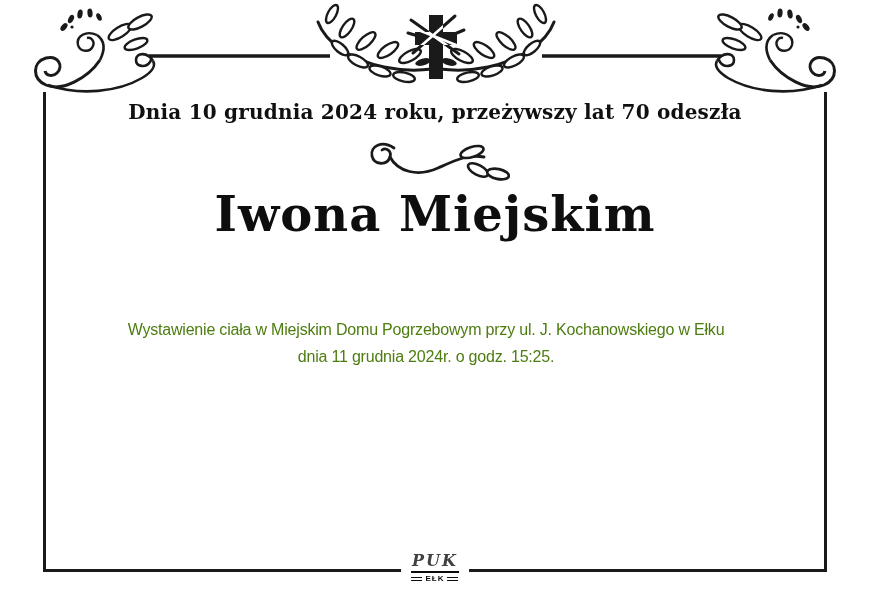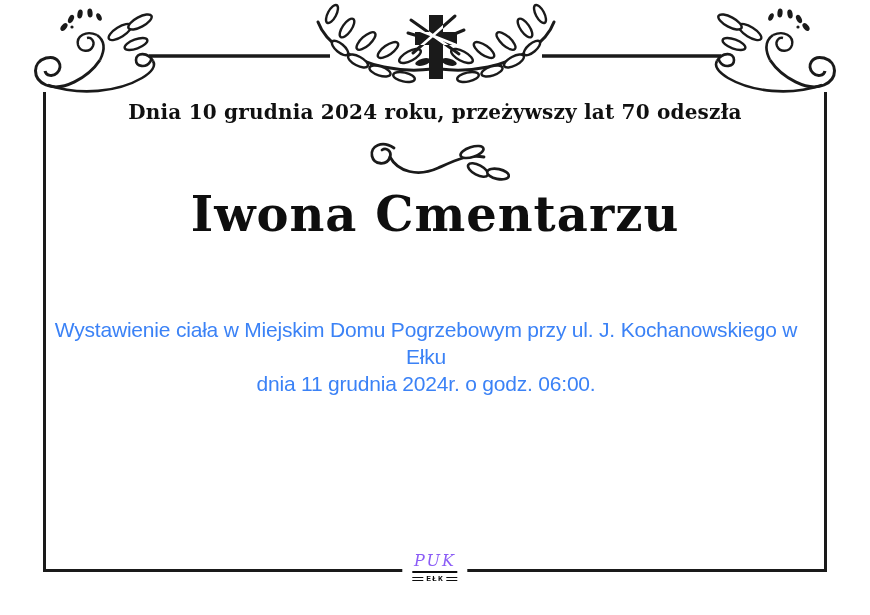--- a/index.html
+++ b/index.html
@@ -19,35 +19,35 @@
     letter-spacing:0.2px; color:#101010;
   }
   .divider { position:absolute; left:50%; top:130px; transform:translateX(-50%); }
   .deceased-name {
     position:absolute; left:0; right:0; top:186px; text-align:center;
     font-family:"DejaVu Serif", serif; font-weight:bold; font-size:48px;
     letter-spacing:1px; color:#0e0e0e;
   }
   .para {
     position:absolute; left:34px; right:52px; text-align:center;
-    font-size:21px; line-height:27px; color:#3b82f6; letter-spacing:-0.2px;
+    font-size:16px; line-height:27px; color:#4d7c0f; letter-spacing:-0.2px;
   }
   .para-1 { top:316px; }
   .para-2 { top:390px; }
   .para-3 { top:485px; }
   .logo {
     position:absolute; left:50%; top:551px; transform:translateX(-50%);
     background:#fff; padding:2px 10px 5px; text-align:center; z-index:2;
   }
   .logo-puk {
-    font-family:"DejaVu Serif", serif; font-weight:normal; font-style:italic;
-    font-size:16px; letter-spacing:2px; line-height:1.05; color:#8b5cf6;
+    font-family:"DejaVu Serif", serif; font-weight:bold; font-style:italic;
+    font-size:16px; letter-spacing:2px; line-height:1.05; color:#404040;
     border-bottom:2.5px solid #0c0c0c; padding:0 1px 1px;
   }
-  .logo-elk-row { display:flex; align-items:center; justify-content:center; gap:3px; margin-top:2px;font-family:Liberation Mono, monospace; }
+  .logo-elk-row { display:flex; align-items:center; justify-content:center; gap:3px; margin-top:2px; }
   .logo-elk { font-size:8px; font-weight:bold; letter-spacing:1px; color:#0c0c0c; line-height:1; }
   .elk-line { width:11px; height:4px; border-top:1.3px solid #0c0c0c; border-bottom:1.3px solid #0c0c0c; }
 </style>
 </head>
 <body>
 
 <div class="canvas">
 
   <svg class="top-ornament" width="870" height="100" viewBox="0 0 870 100" aria-hidden="true">
     <defs>
@@ -135,25 +135,25 @@
       <path d="M34,18 C22,10 10,16 12,26 C14,35 27,36 30,27 C32,21 26,17 22,20"></path>
       <path d="M30,27 C38,42 58,47 78,38 C96,30 108,24 124,27"></path>
     </g>
     <g fill="#fff" stroke="#1a1a1a" stroke-width="2.6">
       <ellipse cx="112" cy="22" rx="12" ry="5" transform="rotate(-18 112 22)"></ellipse>
       <ellipse cx="118" cy="40" rx="11" ry="5" transform="rotate(28 118 40)"></ellipse>
       <ellipse cx="138" cy="44" rx="11" ry="5" transform="rotate(12 138 44)"></ellipse>
     </g>
   </svg>
 
-  <h1 class="deceased-name">Iwona Cmentarzu</h1>
+  <h1 class="deceased-name">Iwona Miejskim</h1>
 
   <div class="para para-1">
     <div>Wystawienie ciała w Miejskim Domu Pogrzebowym przy ul. J. Kochanowskiego w Ełku</div>
-    <div>dnia 11 grudnia 2024r. o godz. 06:00.</div>
+    <div>dnia 11 grudnia 2024r. o godz. 15:25.</div>
   </div>
   <div class="para para-3">
   </div>
 
   <div class="logo">
     <div class="logo-puk">PUK</div>
     <div class="logo-elk-row">
       <span class="elk-line"></span>
       <span class="logo-elk">EŁK</span>
       <span class="elk-line"></span>

